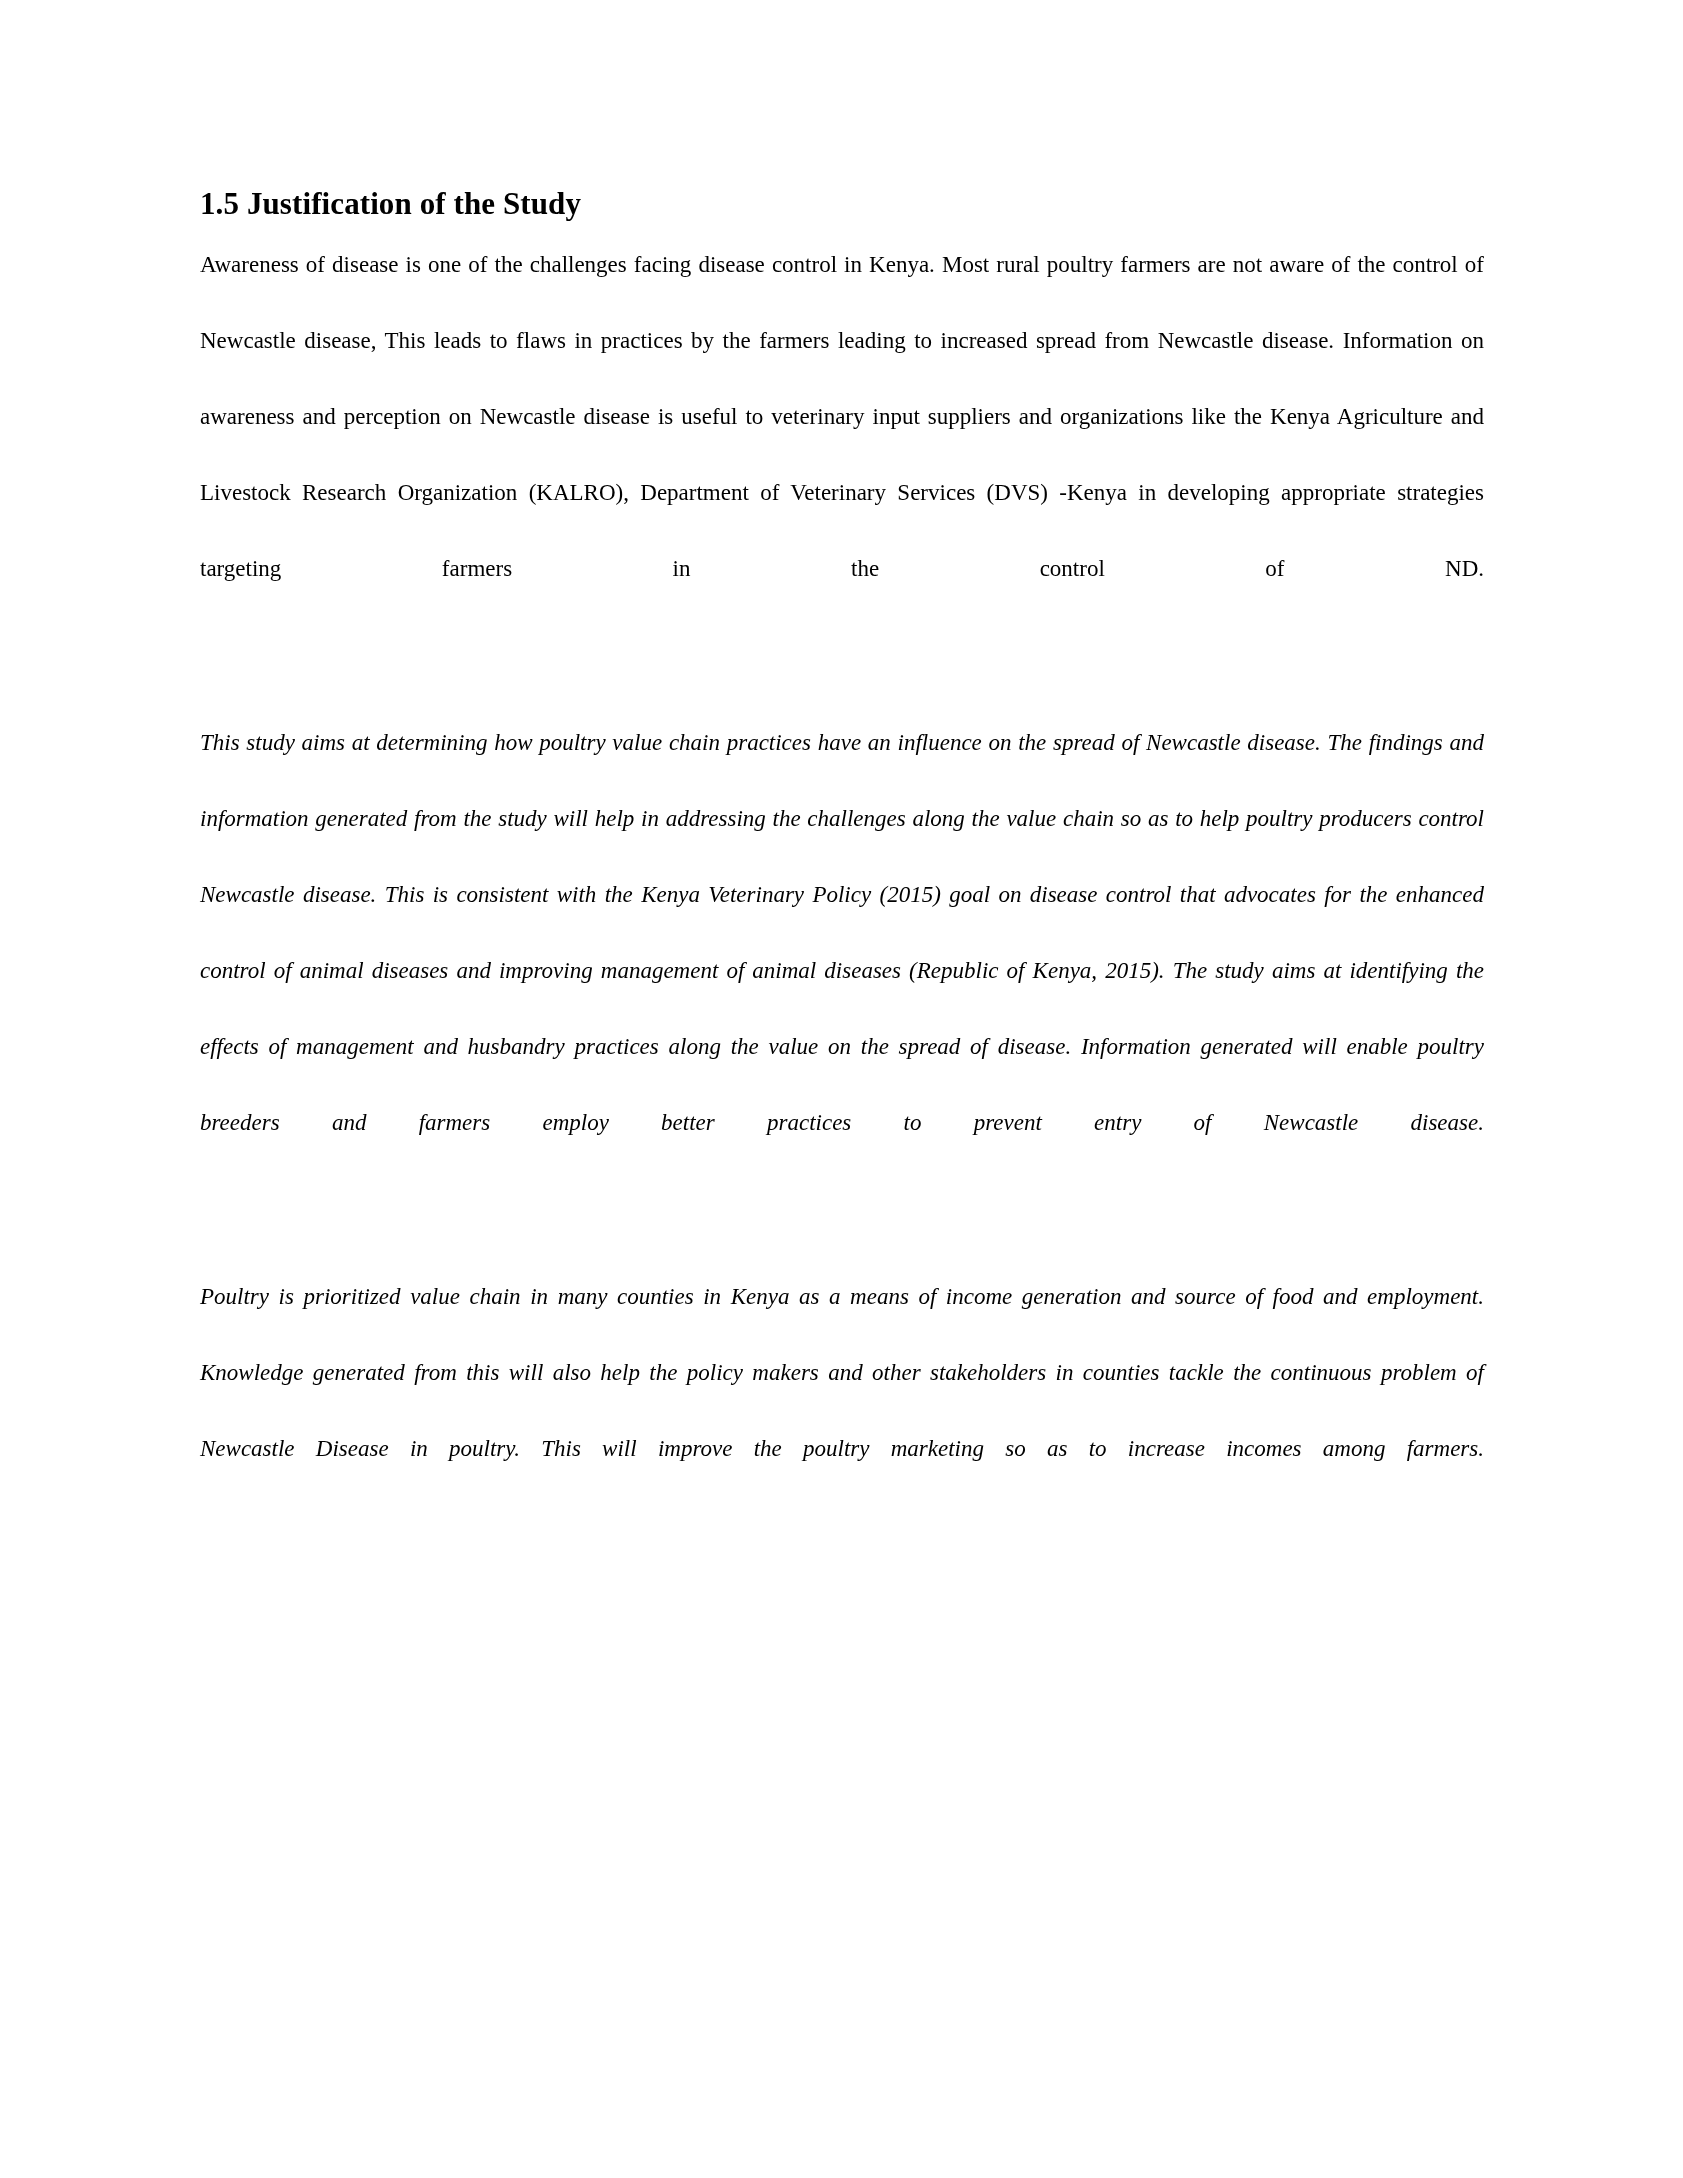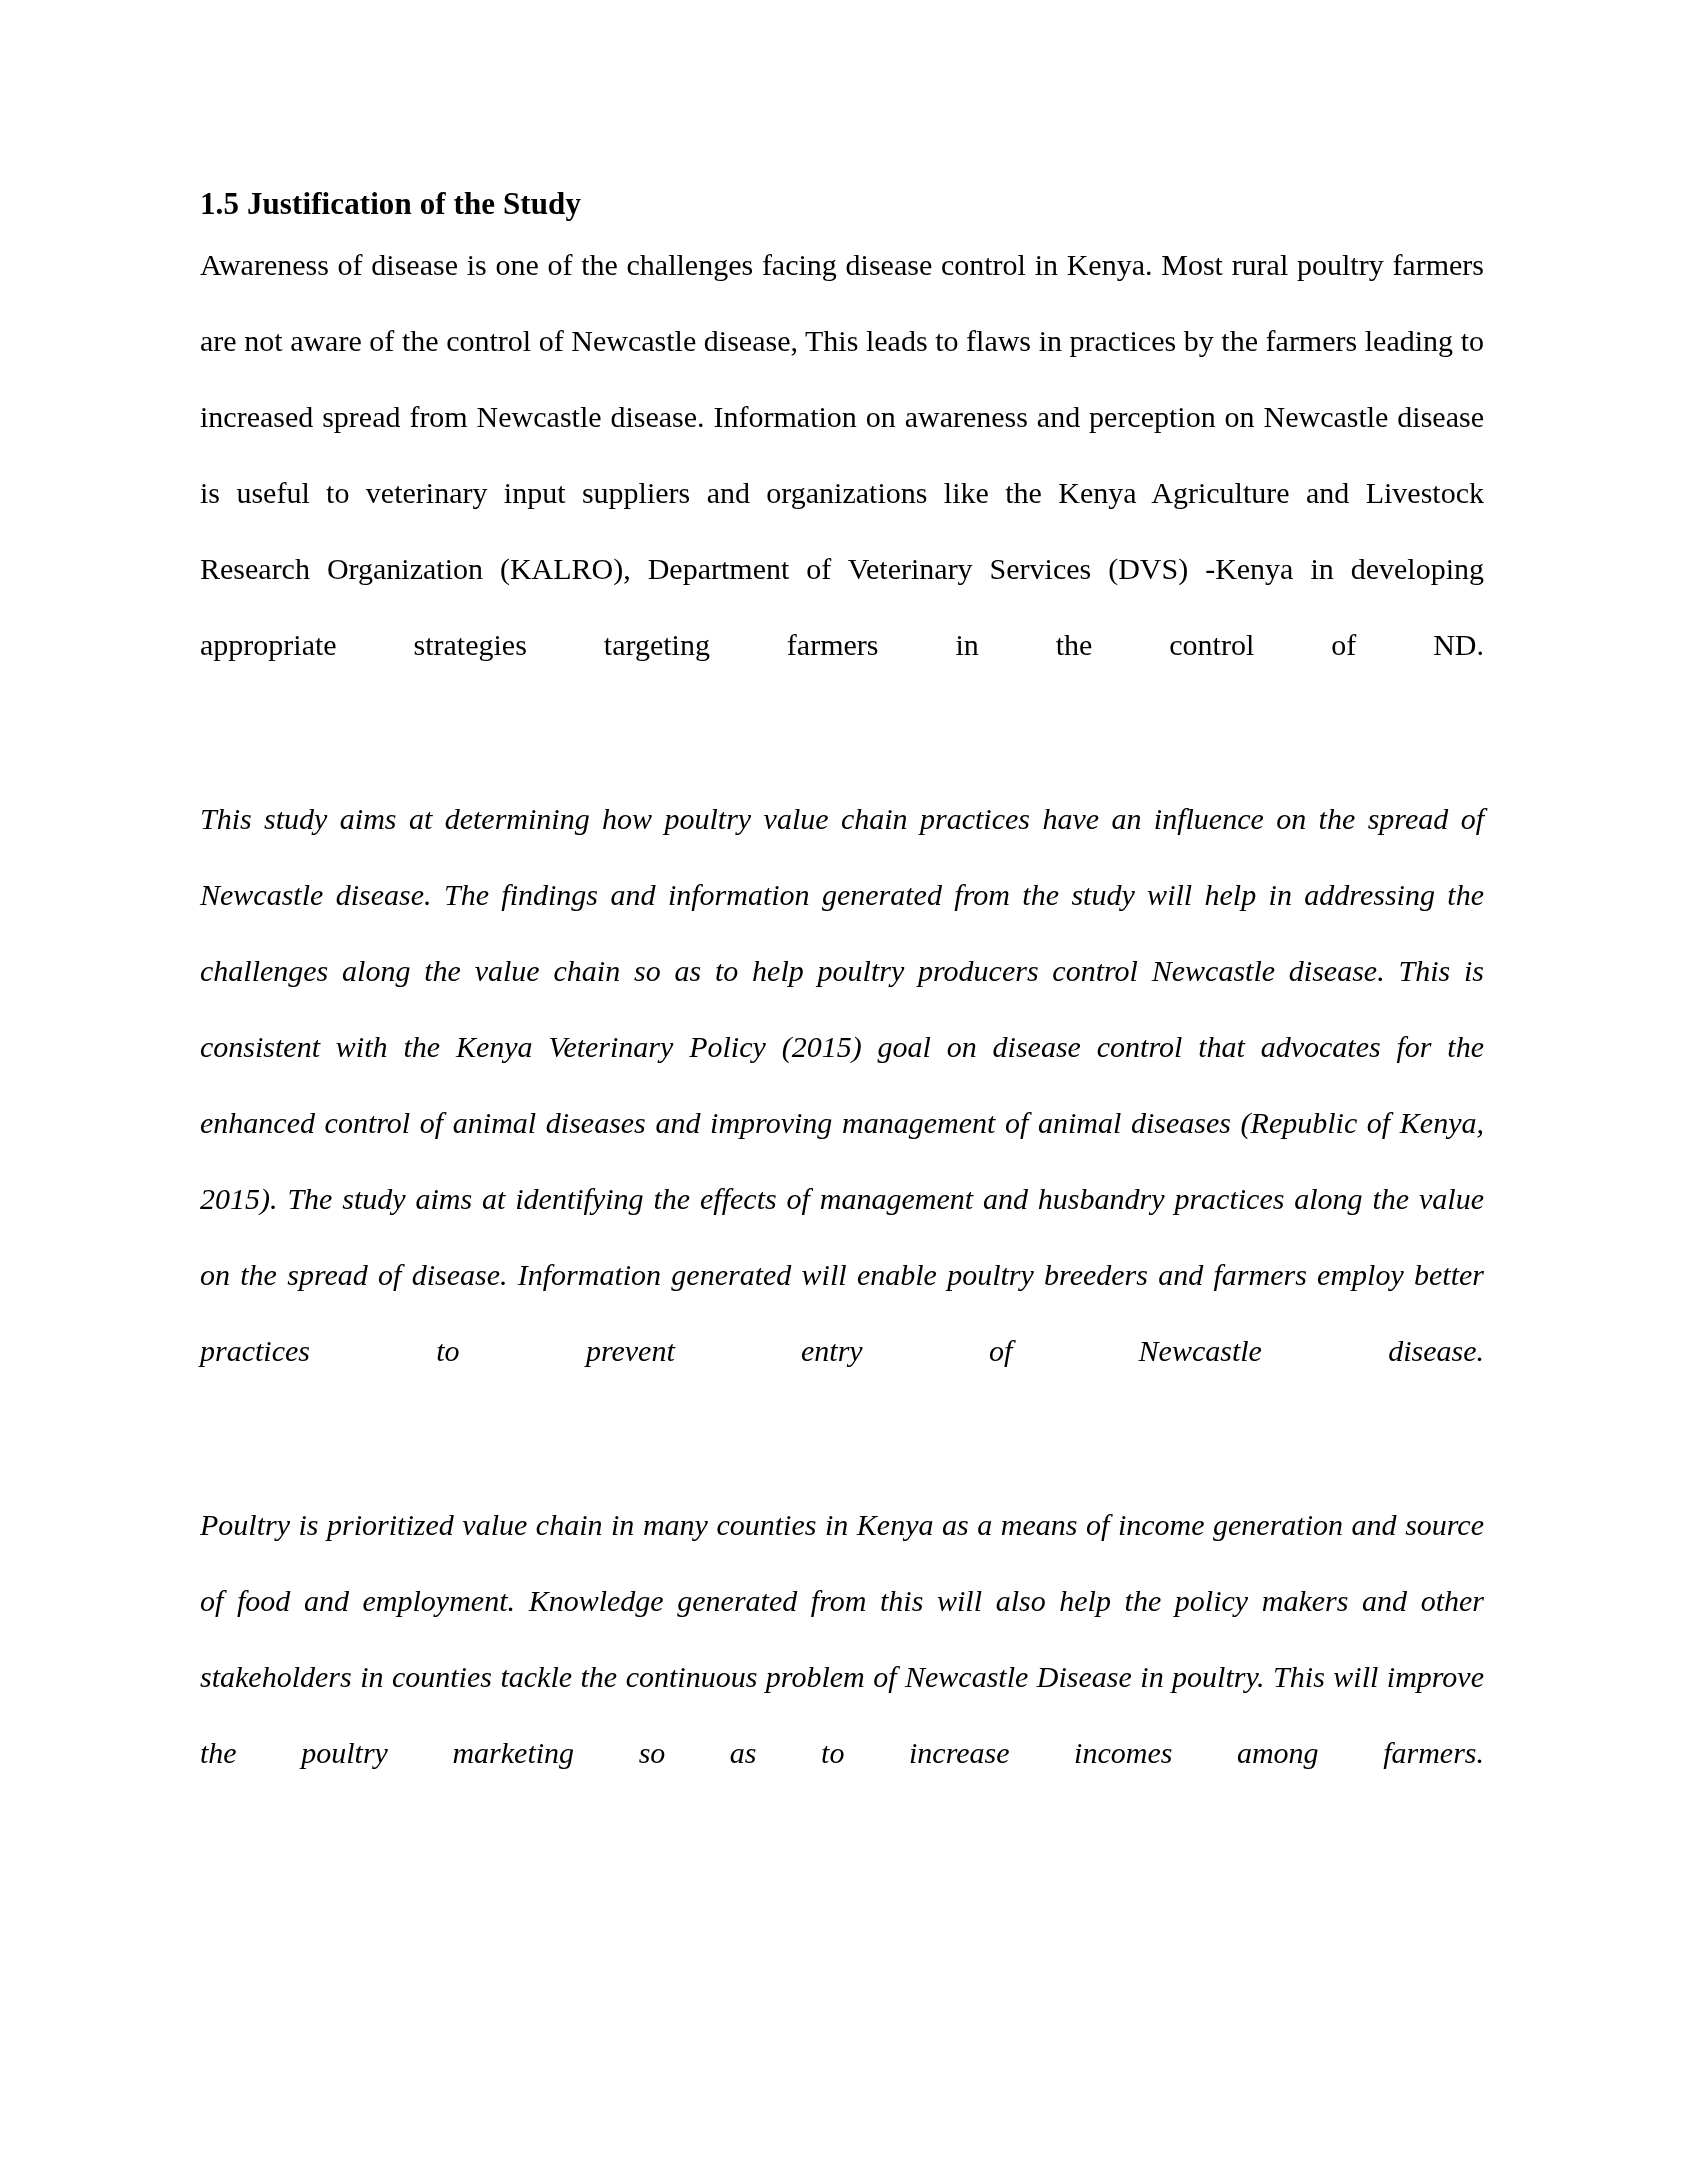--- a/index.html
+++ b/index.html
@@ -29,21 +29,21 @@
   }
   .heading {
     font-size: 31px;
     font-weight: bold;
     line-height: 46px;
     margin: 0 0 0 0;
     text-align: left;
     letter-spacing: 0.1px;
   }
   .para {
-    font-size: 30px;
+    font-size: 23px;
     line-height: 76px;
     text-align: justify;
     text-justify: inter-word;
     margin: 0;
     hyphens: none;
     -webkit-hyphens: none;
   }
   .para.first-after-heading {
     margin-top: 0px;
   }

